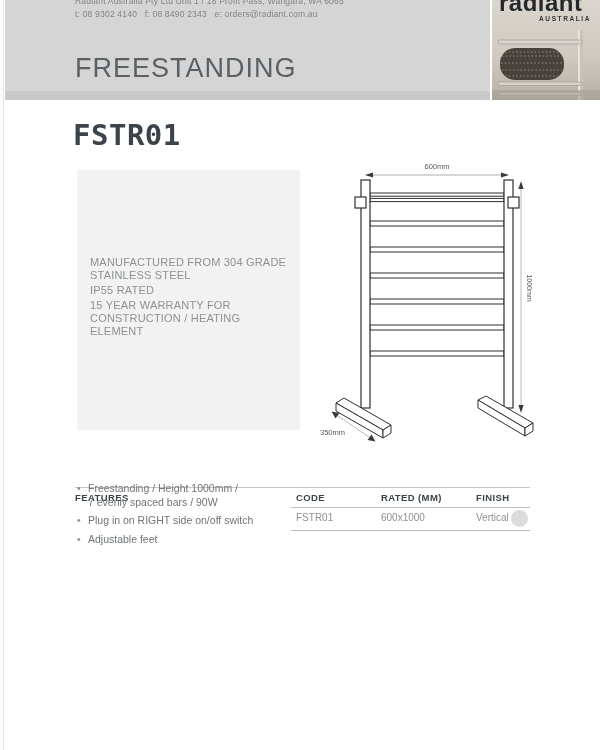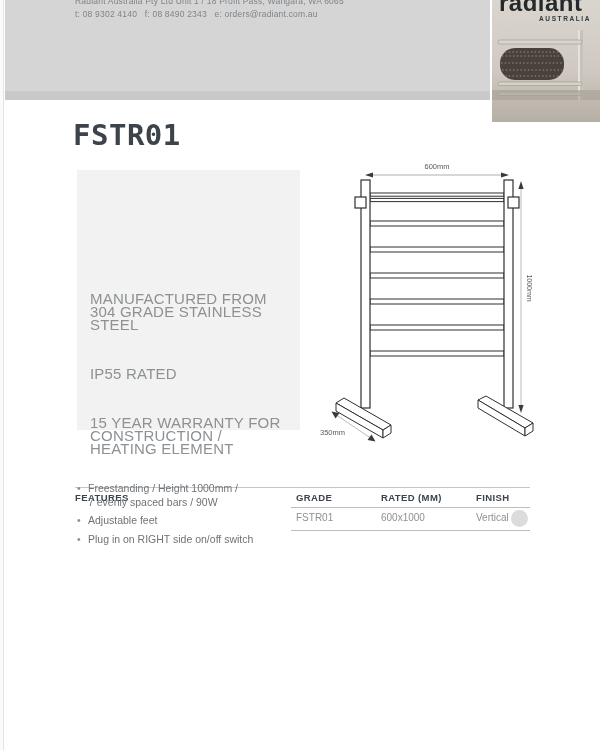--- a/index.html
+++ b/index.html
@@ -27,21 +27,21 @@
     position:absolute; left:70px; top:-5px; color:#7f8487;
     font-size:8.5px; line-height:13px; letter-spacing:0.2px;
   }
   .contact .line2 { white-space:pre; }
   .category-title {
     position:absolute; left:70px; top:53px;
     font-size:27px; font-weight:400; color:#5a6064; letter-spacing:1px;
   }
   
   .brand-photo {
-    position:absolute; right:0; top:0; width:110px; height:122px; z-index:5;
+    position:absolute; right:0; top:0; width:110px; height:100px; z-index:5;
     background:linear-gradient(180deg,#dad5ce 0%,#d0cac2 55%,#b5afa5 100%);
     border-left:2px solid #ffffff; overflow:hidden;
   }
   .brand-word {
     position:absolute; left:7px; top:-11px; font-size:24px; font-weight:700;
     color:#26292b; letter-spacing:0.5px;
   }
   .brand-region {
     position:absolute; right:9px; top:15px; font-size:6.5px; font-weight:700;
     color:#33373a; letter-spacing:1.6px;
@@ -51,22 +51,22 @@
   .product-code {
     position:absolute; left:73px; top:118px;
     font-family:"DejaVu Sans Mono", monospace;
     font-size:29px; font-weight:700; color:#3c434a; letter-spacing:0.5px;
   }
   .spec-box {
     position:absolute; left:77px; top:170px; width:223px; height:260px;
     background:#f2f2f2; padding:86px 8px 0 13px;
   }
   .spec-box p {
-    font-size:15px; line-height:13px; color:#8d9194; letter-spacing:0.2px;
-    margin-bottom:2px; max-width:200px;margin-top:36px;
+    font-size:11px; line-height:13px; color:#8d9194; letter-spacing:0.2px;
+    margin-bottom:2px; max-width:200px;
   }
   .diagram { position:absolute; left:315px; top:148px; }
   
   .rule { position:absolute; height:1px; background:#c6c6c6; }
   .rule-top   { left:75px;  top:487px; width:455px; }
   .rule-mid   { left:291px; top:507px; width:239px; background:#bdbdbd; }
   .rule-bot   { left:291px; top:530px; width:239px; background:#bdbdbd; }
   .th {
     position:absolute; top:492px; font-size:9.5px; font-weight:700;
     color:#3c434a; letter-spacing:0.4px;
@@ -100,20 +100,21 @@
 
 <div class="page">
   <div class="edge-strip"></div>
 
   <div class="header-band">
     <div class="band-shade"></div>
     <div class="contact">
       <div class="line1">Radiant Australia Pty Ltd Unit 1 / 18 Profit Pass, Wangara, WA 6065</div>
       <div class="line2">t: 08 9302 4140   f: 08 8490 2343   e: orders@radiant.com.au</div>
     </div>
+    <div class="category-title">FREESTANDING</div>
   </div>
 
   <div class="brand-photo">
     <div class="brand-word">radiant</div>
     <div class="brand-region">AUSTRALIA</div>
     <svg width="110" height="74" viewBox="0 0 110 74">
       <rect x="86" y="4" width="5" height="70" fill="#c7c2ba"></rect>
       <rect x="86" y="4" width="2" height="70" fill="#e6e3de"></rect>
       <rect x="6" y="14" width="84" height="4" rx="2" fill="#d9d5cf" stroke="#9a958c" stroke-width="0.6"></rect>
       <rect x="6" y="56" width="84" height="3.5" rx="1.7" fill="#d6d2cb" stroke="#9a958c" stroke-width="0.6"></rect>
@@ -175,27 +176,27 @@
     <polygon points="16.5,263.5 24.5,265 20.5,270.5" fill="#3a3a3a"></polygon>
     <polygon points="60.5,293.5 52.5,292 56.5,286.5" fill="#3a3a3a"></polygon>
     <text x="5" y="287" font-size="7.5" fill="#5a5a5a">350mm</text>
   </svg>
 
   <div class="rule rule-top"></div>
   <div class="rule rule-mid"></div>
   <div class="rule rule-bot"></div>
 
   <div class="th col-features">FEATURES</div>
-  <div class="th col-code">GRADE</div>
+  <div class="th col-code">CODE</div>
   <div class="th col-size">RATED (MM)</div>
   <div class="th col-finish">FINISH</div>
 
   <div class="td col-code">FSTR01</div>
   <div class="td col-size">600x1000</div>
   <div class="td col-finish">Vertical</div>
   <div class="swatch" style="background: rgb(220, 220, 220);"></div>
 
   <ul class="features-list">
     <li>Freestanding / Height 1000mm / 7 evenly spaced bars / 90W</li>
+    <li>Plug in on RIGHT side on/off switch</li>
     <li>Adjustable feet</li>
-    <li>Plug in on RIGHT side on/off switch</li>
   </ul>
 </div>
 
 </body></html>

